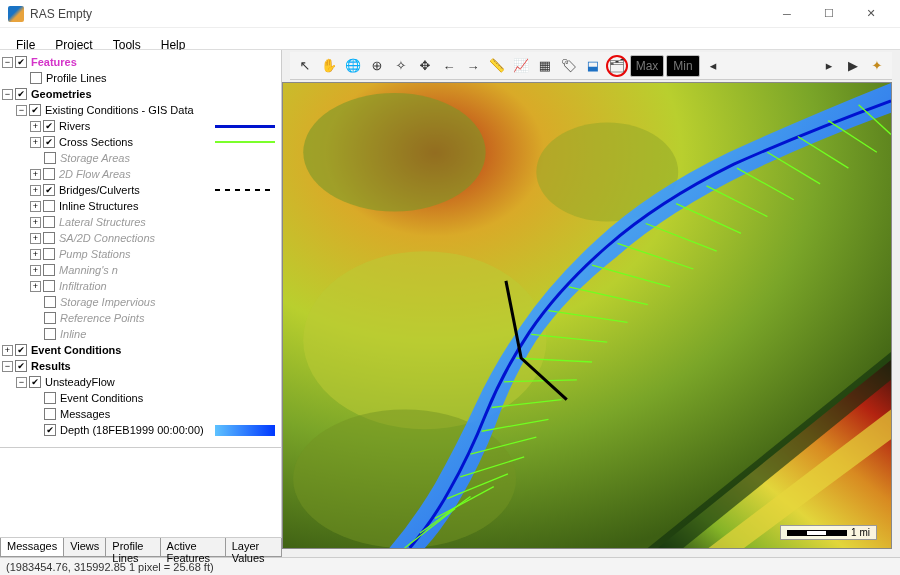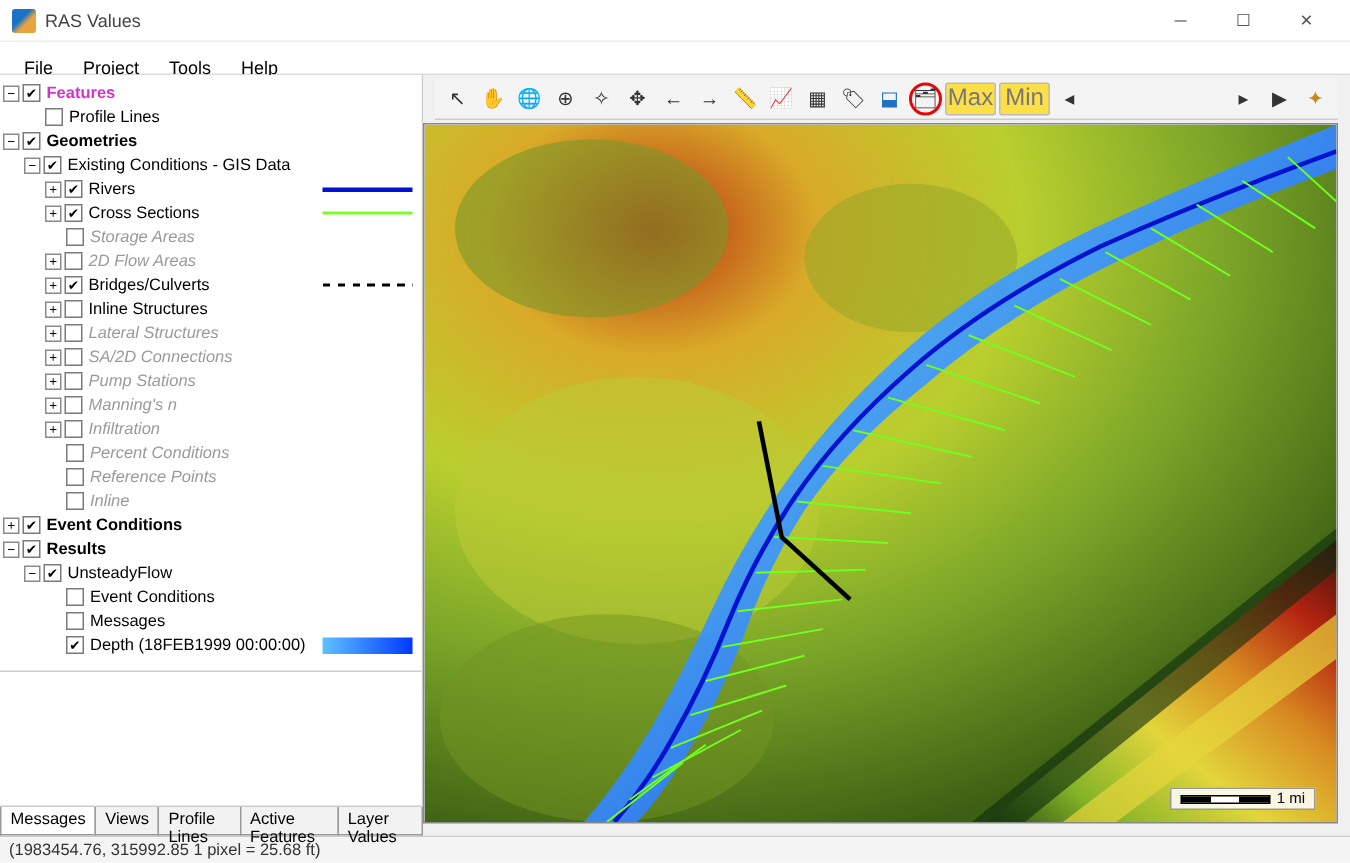--- a/index.html
+++ b/index.html
@@ -27,35 +27,35 @@
     .sw-dash { background:repeating-linear-gradient(90deg,#000 0 5px,transparent 5px 10px); height:2px; }
     .sw-depth { background:linear-gradient(90deg,#5ec2ff,#0038ff); height:11px; }
     .log { height:90px; border-top:1px solid #ccc; background:#fff; }
     .tabs { height:20px; display:flex; border-top:1px solid #ccc; }
     .tab { border:1px solid #9a9a9a; border-top:none; padding:2px 6px; background:#f2f2f2; font-size:11px; margin-right:-1px; }
     .tab.active { background:#fff; font-weight:500; }
     .mainpane { flex:1; display:flex; flex-direction:column; background:#f0f0f0; position:relative; }
     .toolbar { height:28px; background:#f4f4f4; border-bottom:1px solid #ccc; display:flex; align-items:center; padding:0 4px; gap:2px; margin-left:8px; margin-right:8px; margin-top:2px; }
     .tbtn { width:22px; height:22px; display:flex; align-items:center; justify-content:center; border:1px solid transparent; border-radius:2px; font-size:13px; color:#333; }
     .tbtn.highlight { border:2px solid #e80707; border-radius:50%; }
-    .tbtn.wide { width:34px; font-size:16px; color:#777; border:1px solid #bbb; background:#fde047; }
+    .tbtn.wide { width:34px; font-size:12px; color:#777; border:1px solid #bbb; background:#000000; }
     .tooltip-box { position:absolute; left:295px; top:44px; background:#ffffe1; border:1px solid #74724a; padding:2px 8px; font-size:12px; }
     .mapview { flex:1; position:relative; overflow:hidden; margin:2px 8px 8px 0; border:1px solid #888; }
     .mapview svg { width:100%; height:100%; display:block; }
     .scalebar { position:absolute; right:14px; bottom:8px; background:rgba(255,255,255,0.85); border:1px solid #999; padding:1px 6px; font-size:10px; display:flex; align-items:center; gap:4px; }
     .scalebar .bar { width:60px; height:6px; background:linear-gradient(90deg,#000 0 33%,#fff 33% 66%,#000 66% 100%); border:1px solid #000; }
     .statusbar { height:18px; background:#f4f4f4; border-top:1px solid #ccc; font-size:11px; display:flex; align-items:center; padding:0 6px; color:#333; }
     .tb-spacer { flex:1; }
   </style>
 </head>
 <body>
 
 <div class="titlebar">
   <div class="app-icon"></div>
-  <div class="title">RAS Values</div>
+  <div class="title">RAS Empty</div>
   <div class="spacer"></div>
   <div class="winbtn">─</div>
   <div class="winbtn">☐</div>
   <div class="winbtn">✕</div>
 </div>
 
 <div class="menubar">
   <span>File</span>
   <span>Project</span>
   <span>Tools</span>
@@ -136,21 +136,21 @@
           <span class="cb"></span>
           <span class="grey">Manning's n</span>
         </div>
       <div class="node" style="padding-left:28px">
           <span class="exp">+</span>
           <span class="cb"></span>
           <span class="grey">Infiltration</span>
         </div>
       <div class="node" style="padding-left:42px">
           <span class="cb"></span>
-          <span class="grey">Percent Conditions</span>
+          <span class="grey">Storage Impervious</span>
         </div>
       <div class="node" style="padding-left:42px">
           <span class="cb"></span>
           <span class="grey">Reference Points</span>
         </div>
       <div class="node" style="padding-left:42px">
           <span class="cb"></span>
           <span class="grey">Inline</span>
         </div>
       <div class="node" style="padding-left:0">

